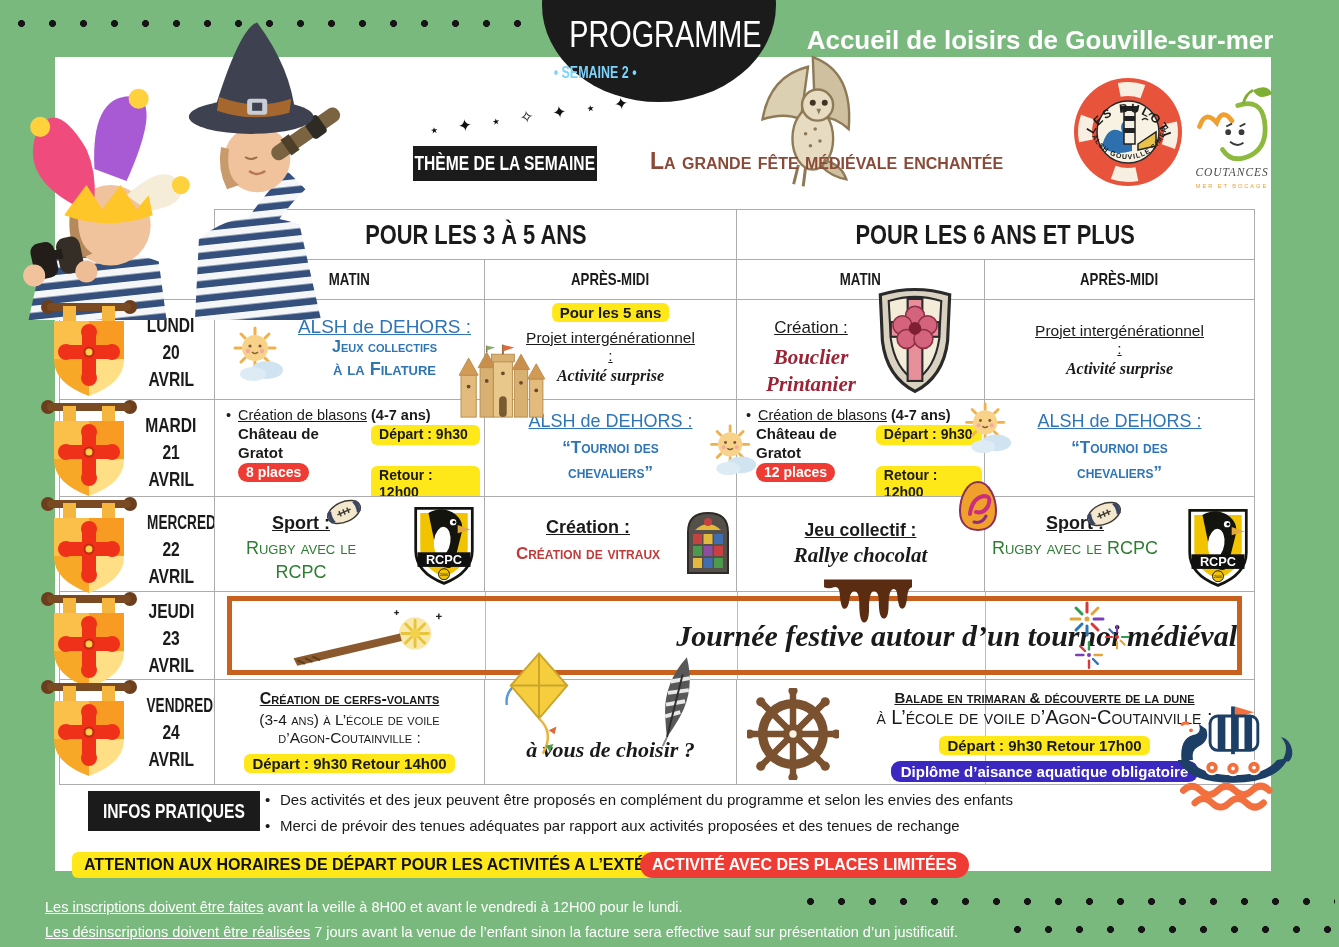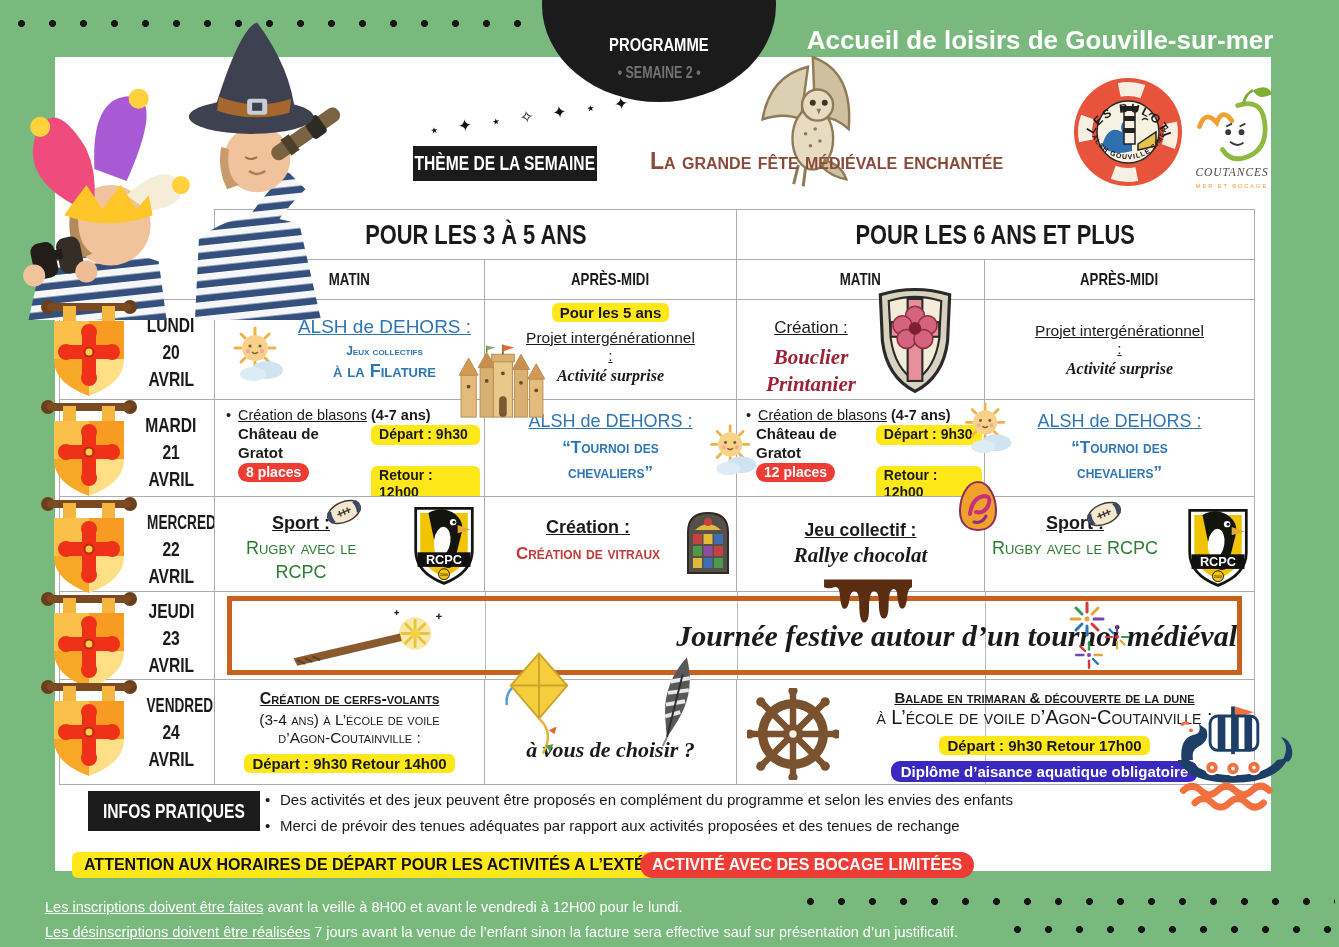--- a/index.html
+++ b/index.html
@@ -8,22 +8,22 @@
   .sheet{position:absolute;left:55px;top:57px;width:1216px;height:814px;background:#fff}
   .dotsrow{position:absolute;height:9px;background-image:radial-gradient(circle,#151515 3.2px,transparent 3.8px);
            background-size:31px 9px;background-repeat:repeat-x}
   .sqz{display:inline-block;transform:scaleX(.78);transform-origin:center;white-space:nowrap}
   .sc{font-variant:small-caps}
   .u{text-decoration:underline}
   .b{font-weight:bold}
   .blue{color:#2e75b6}
   .fancy{font-family:"Liberation Serif",serif;font-style:italic;font-weight:bold}
   .badge{position:absolute;left:542px;top:-92px;width:234px;height:194px;background:#1b1b1b;border-radius:50%}
-  .badge .t1{position:absolute;bottom:46px;width:100%;text-align:center;color:#fff;font-size:19px;font-weight:bold}
-  .badge .t2{position:absolute;bottom:20px;width:100%;text-align:center;color:#737373;font-size:16px;font-weight:bold}
+  .badge .t1{position:absolute;bottom:46px;width:100%;text-align:center;color:#fff;font-size:37px;font-weight:normal}
+  .badge .t2{position:absolute;bottom:20px;width:100%;text-align:left;color:#7dd3fc;font-size:16px;font-weight:bold}
   .orgtitle{position:absolute;left:800px;top:25px;width:480px;text-align:center;color:#fff;font-size:26px;font-weight:bold}
   .blackbox{position:absolute;background:#1b1b1b;color:#fff;display:flex;align-items:center;justify-content:center;font-weight:bold}
   .sparkles{position:absolute;color:#111;letter-spacing:7px;font-size:17px}
   .themetitle{position:absolute;left:650px;top:148px;width:430px;font-variant:small-caps;font-weight:bold;
               font-size:23px;color:#8a4a38}
   .tbl{position:absolute;left:60px;top:210px;display:grid;
        grid-template-columns:155px 270px 252px 248px 270px;
        grid-template-rows:50px 40px 100px 97px 95px 88px 105px}
   .c{border:1px solid #adadad;margin:-1px 0 0 -1px;background:#fff;position:relative}
   .cc{display:flex;flex-direction:column;align-items:center;justify-content:center;text-align:center;padding:4px 8px}
@@ -289,21 +289,21 @@
         <span class="sqz">24</span><br>
         <span class="sqz">AVRIL</span></div>
     </div>
 
     <div class="c" style="grid-column:2;grid-row:3">
       <svg class="ico" style="left:10px;top:26px;width:64px;height:56px">
           <use href="#suncloud"></use>
         </svg>
       <div class="blue" style="position:absolute;left:74px;right:4px;top:16px;text-align:center">
         <div style="font-size:19px"><span class="u">ALSH de DEHORS :</span></div>
-        <div class="sc b" style="font-size:12px;margin-top:6px">Jeux collectifs</div>
+        <div class="sc b" style="font-size:16px;">Jeux collectifs</div>
         <div class="sc b" style="font-size:18px;margin-top:3px">à la Filature</div>
       </div>
     </div>
     <div class="c cc" style="grid-column:3;grid-row:3">
       <span class="chip" style="position:absolute;top:3px;left:50%;transform:translateX(-50%);font-size:15px">Pour les 5 ans</span>
       <div style="margin-top:14px;font-size:15.5px;max-width:170px"><span class="u">Projet intergénérationnel :</span></div>
       <div class="fancy" style="font-size:16px;margin-top:2px">Activité surprise</div>
       <svg class="ico" style="left:-30px;bottom:-20px;width:92px;height:80px" viewBox="0 0 96 84">
         <g stroke="#b98d4f" stroke-width="1">
           <rect x="6" y="38" width="16" height="44" fill="#e3bc7d"></rect>
@@ -614,21 +614,21 @@
 
   <div class="blackbox" style="left:88px;top:791px;width:172px;height:40px">
     <span class="sqz" style="font-size:20px">INFOS PRATIQUES</span>
   </div>
   <div class="bullets">
     <div class="li">Des activités et des jeux peuvent être proposés en complément du programme et selon les envies des enfants</div>
     <div class="li">Merci de prévoir des tenues adéquates par rapport aux activités proposées et des tenues de rechange</div>
   </div>
 
   <span class="warn yel">ATTENTION AUX HORAIRES DE DÉPART POUR LES ACTIVITÉS A L’EXTÉRIEUR</span>
-  <span class="warn red">ACTIVITÉ AVEC DES BOCAGE LIMITÉES</span>
+  <span class="warn red">ACTIVITÉ AVEC DES PLACES LIMITÉES</span>
 
   <div class="foot" style="top:899px">
     <span class="u">Les inscriptions doivent être faites</span><span> avant la veille à 8H00 et avant le vendredi à 12H00 pour le lundi.</span>
   </div>
   <div class="foot" style="top:924px">
     <span class="u">Les désinscriptions doivent être réalisées</span><span> 7 jours avant la venue de l’enfant sinon la facture sera effective sauf sur présentation d’un justificatif.</span>
   </div>
 </div>
 
 </body></html>

